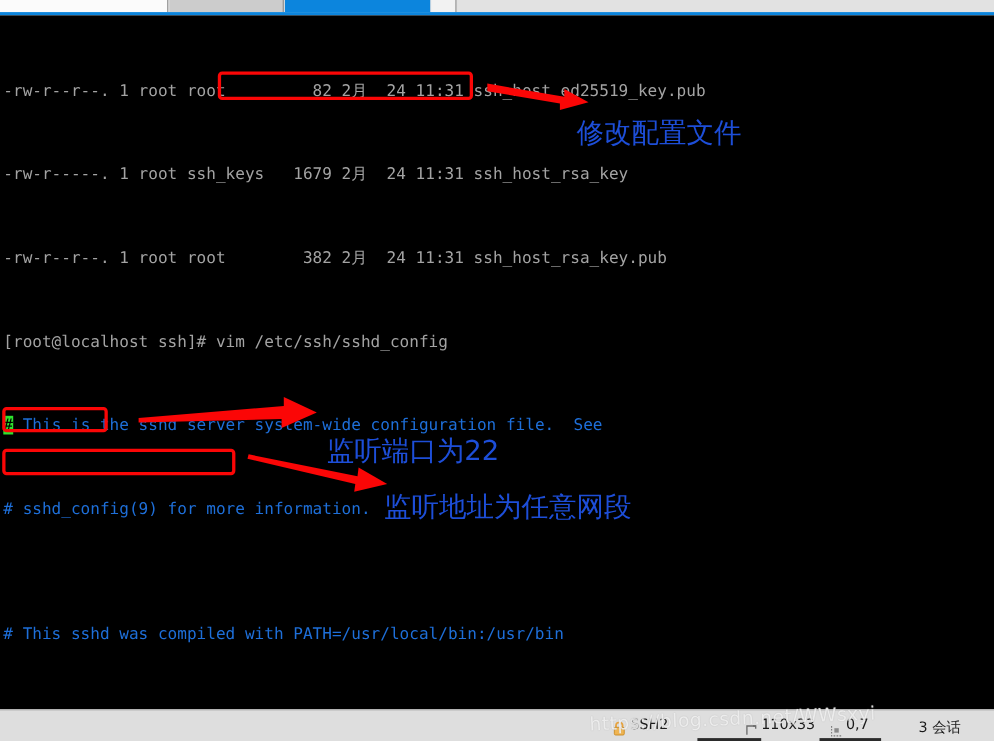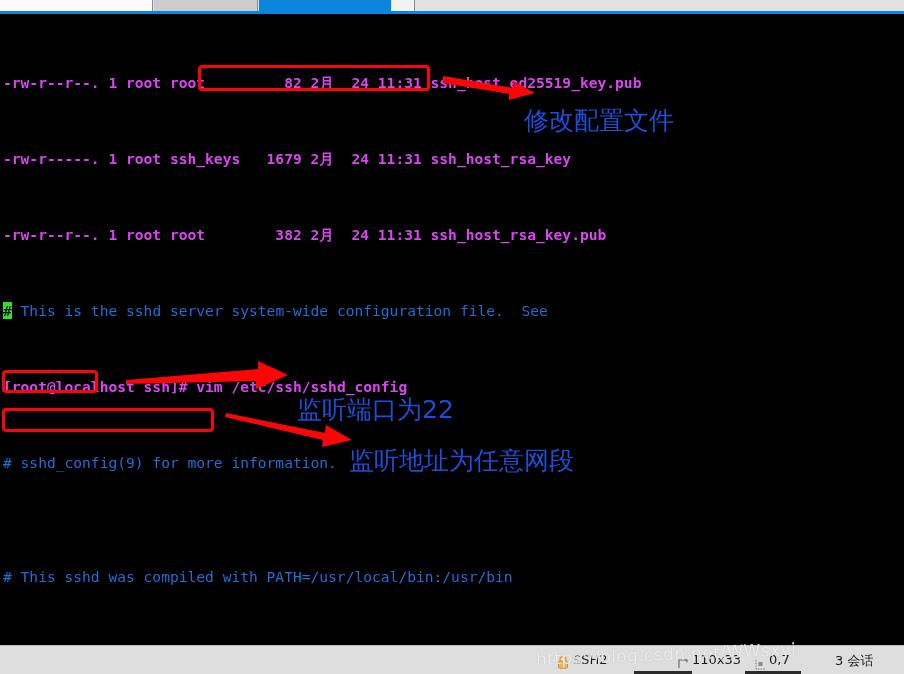--- a/index.html
+++ b/index.html
@@ -61,21 +61,21 @@
     position: absolute;
     left: 3px; top: 2px;
     font-family: "DejaVu Sans Mono", monospace;
     font-size: 14.6px;
     line-height: 19px;
     white-space: pre;
     color: #d8d8d8;
     letter-spacing: 0px;
   }
   .ln { display: block; height: 19px; }
-  .c-white  { color: #d946ef; font-weight: bold; }
+  .c-white  { color: #a3a3a3; }
   .c-blue   { color: #1e6fd9; }
   .cursor {
     background: #2ee22e;
     color: #000000;
   }
 
   
   .overlay {
     position: absolute;
     left: 0; top: 0;
@@ -158,23 +158,23 @@
 
   <div class="terminal">
     <div class="term-text">
 
       <span class="ln"><span class="c-white">-rw-r--r--. 1 root root         82 2月  24 11:31 </span><span class="c-white">ssh_host_ed25519_key.pub</span></span>
 
       <span class="ln"><span class="c-white">-rw-r-----. 1 root ssh_keys   1679 2月  24 11:31 </span><span class="c-white">ssh_host_rsa_key</span></span>
 
       <span class="ln"><span class="c-white">-rw-r--r--. 1 root root        382 2月  24 11:31 </span><span class="c-white">ssh_host_rsa_key.pub</span></span>
 
+      <span class="ln"><span class="c-white">[root@localhost ssh]# </span><span class="c-white">vim /etc/ssh/sshd_config</span></span>
+
       <span class="ln"><span class="cursor">#</span><span class="c-blue"> This is the sshd server system-wide configuration file.  See</span></span>
-
-      <span class="ln"><span class="c-white">[root@localhost ssh]# </span><span class="c-white">vim /etc/ssh/sshd_config</span></span>
 
       <span class="ln c-blue"># sshd_config(9) for more information.</span>
       <span class="ln"> </span>
       <span class="ln c-blue"># This sshd was compiled with PATH=/usr/local/bin:/usr/bin</span>
       <span class="ln"> </span>
       
       
       
       
       

